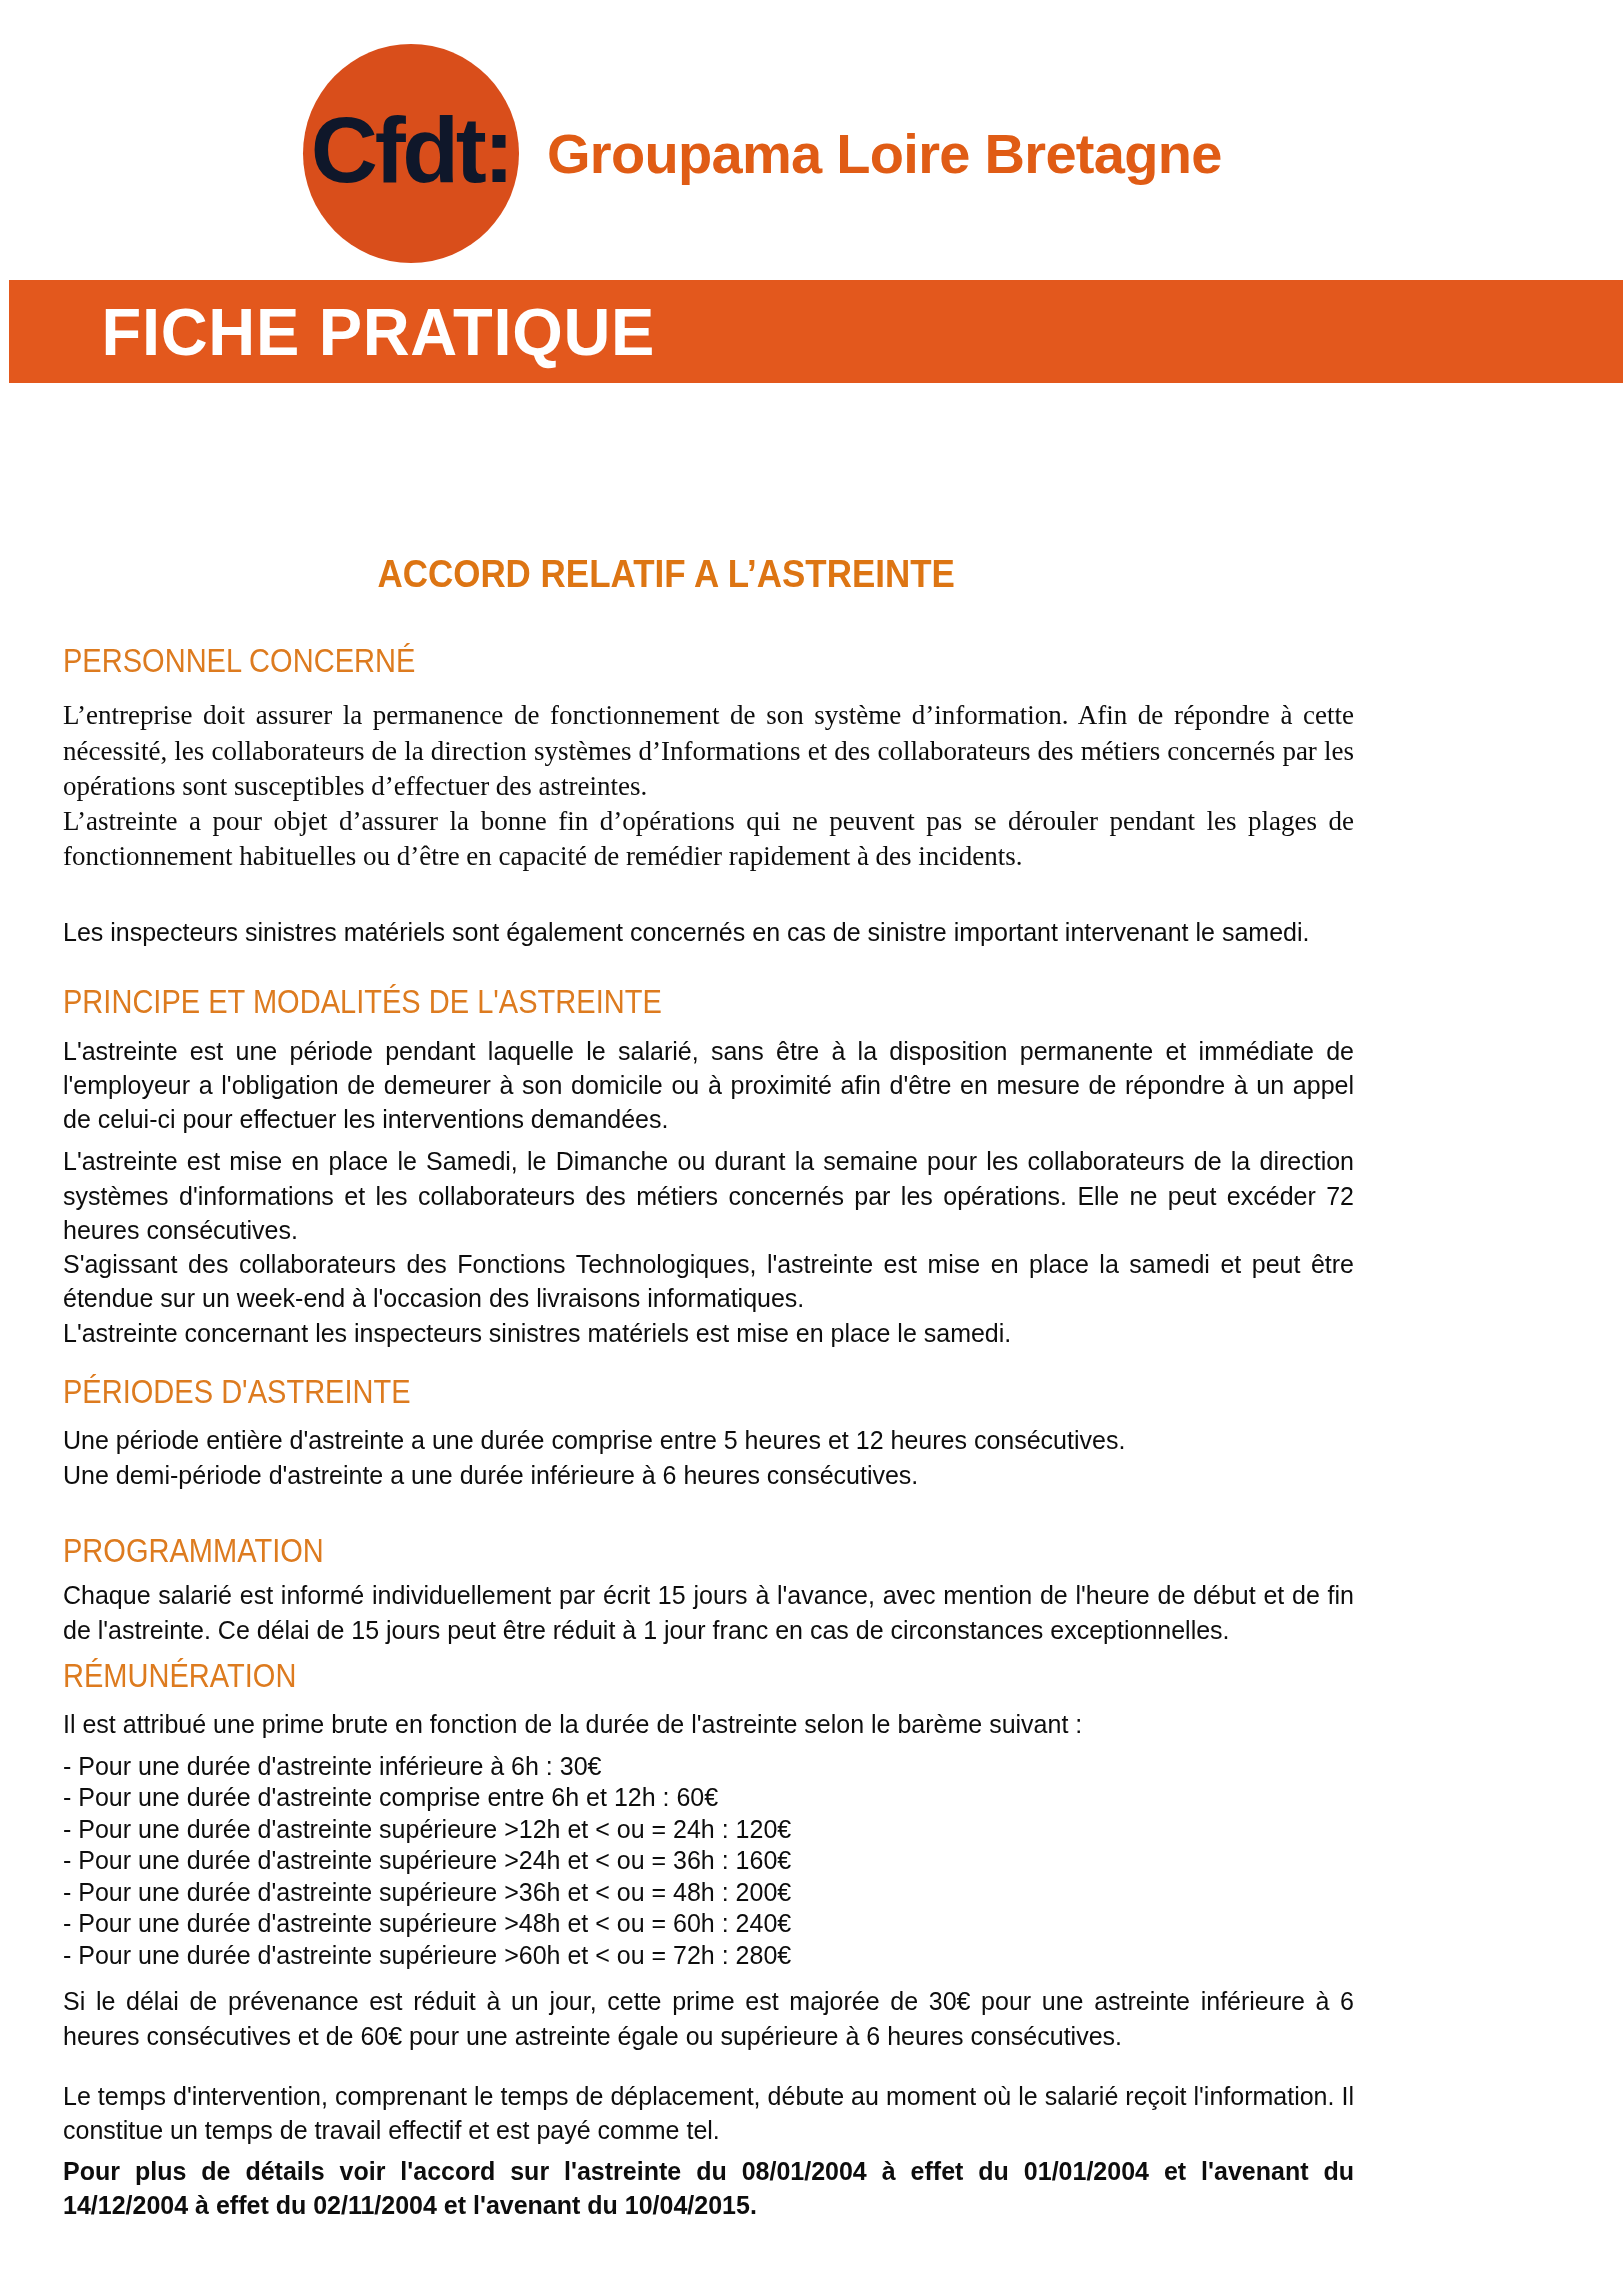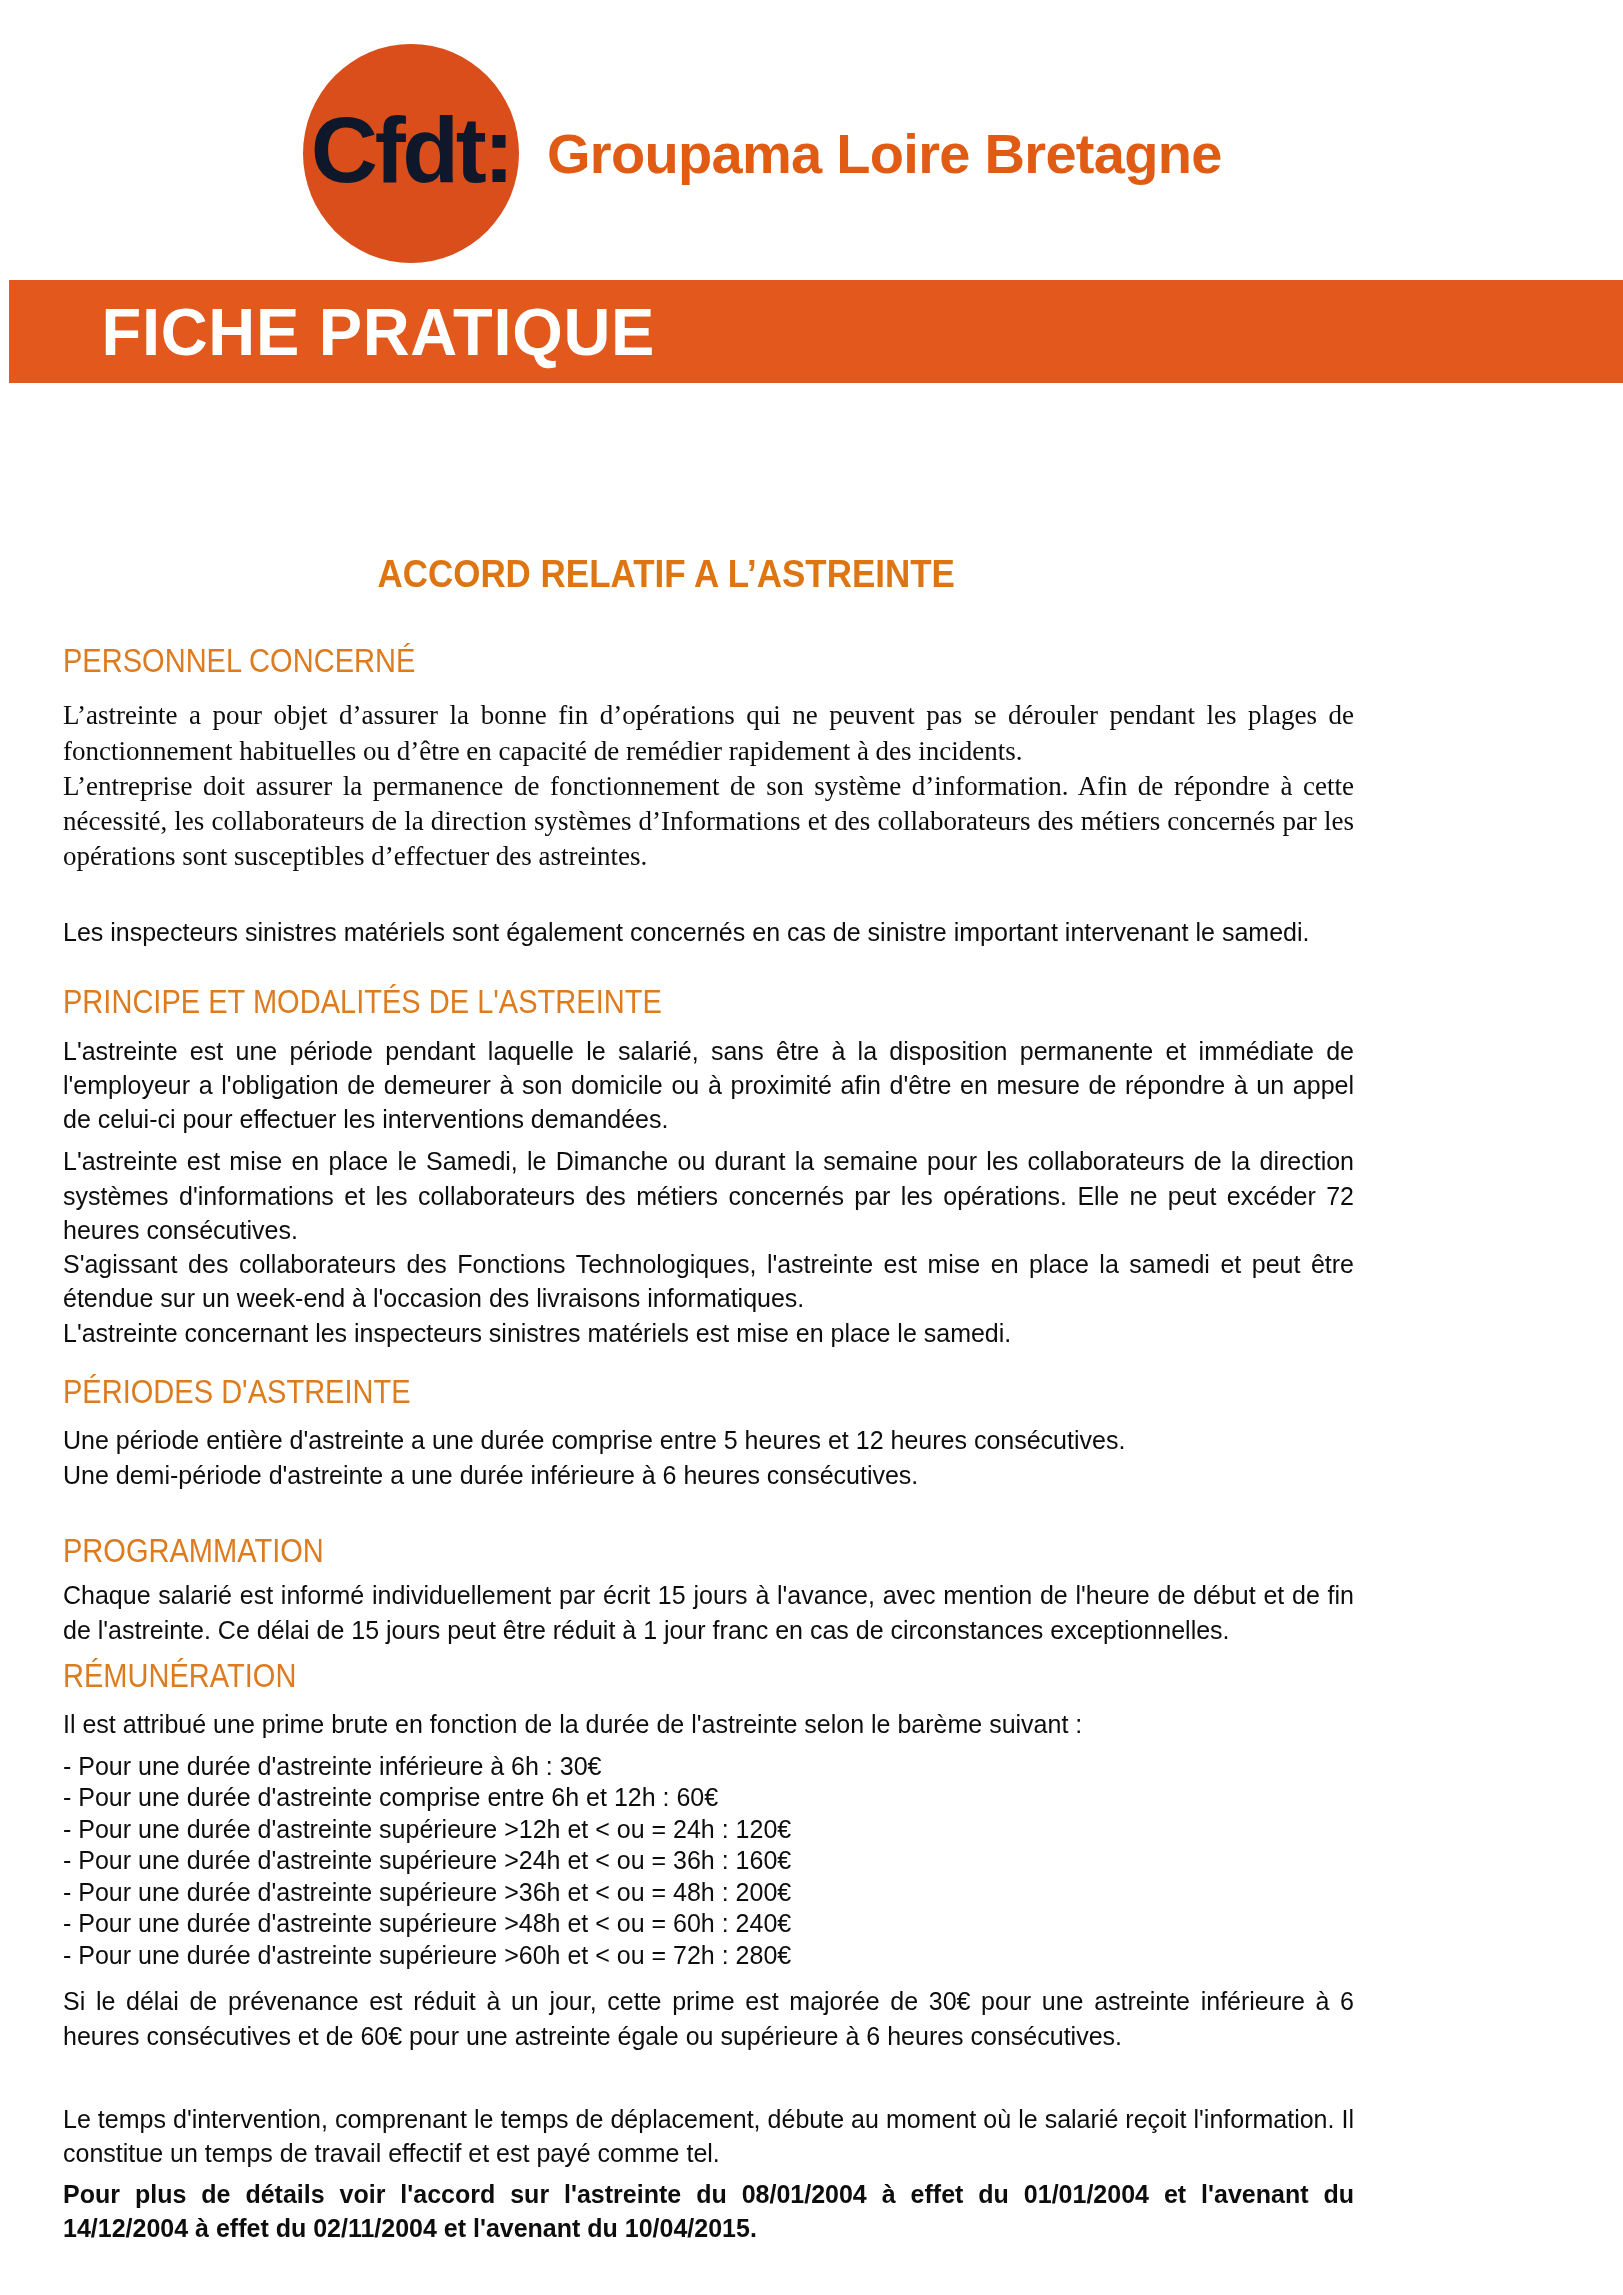--- a/index.html
+++ b/index.html
@@ -135,21 +135,21 @@
   .mt-principe-p1 { margin-top:12px; }
   .mt-principe-p2 { margin-top:7.9px; }
   .mt-periodes    { margin-top:22px; }
   .mt-periodes-p  { margin-top:11.8px; }
   .mt-prog        { margin-top:39px; }
   .mt-prog-p      { margin-top:7.9px; }
   .mt-rem         { margin-top:9.2px; }
   .mt-rem-intro   { margin-top:11.8px; }
   .mt-list        { margin-top:9.2px; }
   .mt-majoration  { margin-top:13px; }
-  .mt-intervention{ margin-top:49px; }
+  .mt-intervention{ margin-top:26px; }
   .mt-reference   { margin-top:6.5px; }
 </style>
 </head>
 <body>
 
 <div class="page">
 
   <div class="logo-row">
     <div class="logo-circle">
       <span class="logo-mark">Cfdt:</span>
@@ -161,22 +161,22 @@
     <span class="band-text">FICHE PRATIQUE</span>
   </div>
 
   <div class="content">
 
     <div class="doc-title">ACCORD RELATIF A L’ASTREINTE</div>
 
     <div>
       <div class="section-heading mt-heading-personnel">PERSONNEL CONCERNÉ</div>
       <div class="mt-serif">
+        <p class="serif-para">L’entreprise doit assurer la permanence de fonctionnement de son système d’information. Afin de répondre à cette nécessité, les collaborateurs de la direction systèmes d’Informations et des collaborateurs des métiers concernés par les opérations sont susceptibles d’effectuer des astreintes.</p>
         <p class="serif-para">L’astreinte a pour objet d’assurer la bonne fin d’opérations qui ne peuvent pas se dérouler pendant les plages de fonctionnement habituelles ou d’être en capacité de remédier rapidement à des incidents.</p>
-        <p class="serif-para">L’entreprise doit assurer la permanence de fonctionnement de son système d’information. Afin de répondre à cette nécessité, les collaborateurs de la direction systèmes d’Informations et des collaborateurs des métiers concernés par les opérations sont susceptibles d’effectuer des astreintes.</p>
       </div>
       <p class="sans-line mt-note">Les inspecteurs sinistres matériels sont également concernés en cas de sinistre important intervenant le samedi.</p>
     </div>
 
     <div>
       <div class="section-heading mt-principe">PRINCIPE ET MODALITÉS DE L'ASTREINTE</div>
       <p class="sans-para mt-principe-p1">L'astreinte est une période pendant laquelle le salarié, sans être à la disposition permanente et immédiate de l'employeur a l'obligation de demeurer à son domicile ou à proximité afin d'être en mesure de répondre à un appel de celui-ci pour effectuer les interventions demandées.</p>
       <div class="mt-principe-p2">
         <p class="sans-para">L'astreinte est mise en place le Samedi, le Dimanche ou durant la semaine pour les collaborateurs de la direction systèmes d'informations et les collaborateurs des métiers concernés par les opérations. Elle ne peut excéder 72 heures consécutives.</p>
         <p class="sans-para">S'agissant des collaborateurs des Fonctions Technologiques, l'astreinte est mise en place la samedi et peut être étendue sur un week-end à l'occasion des livraisons informatiques.</p>

